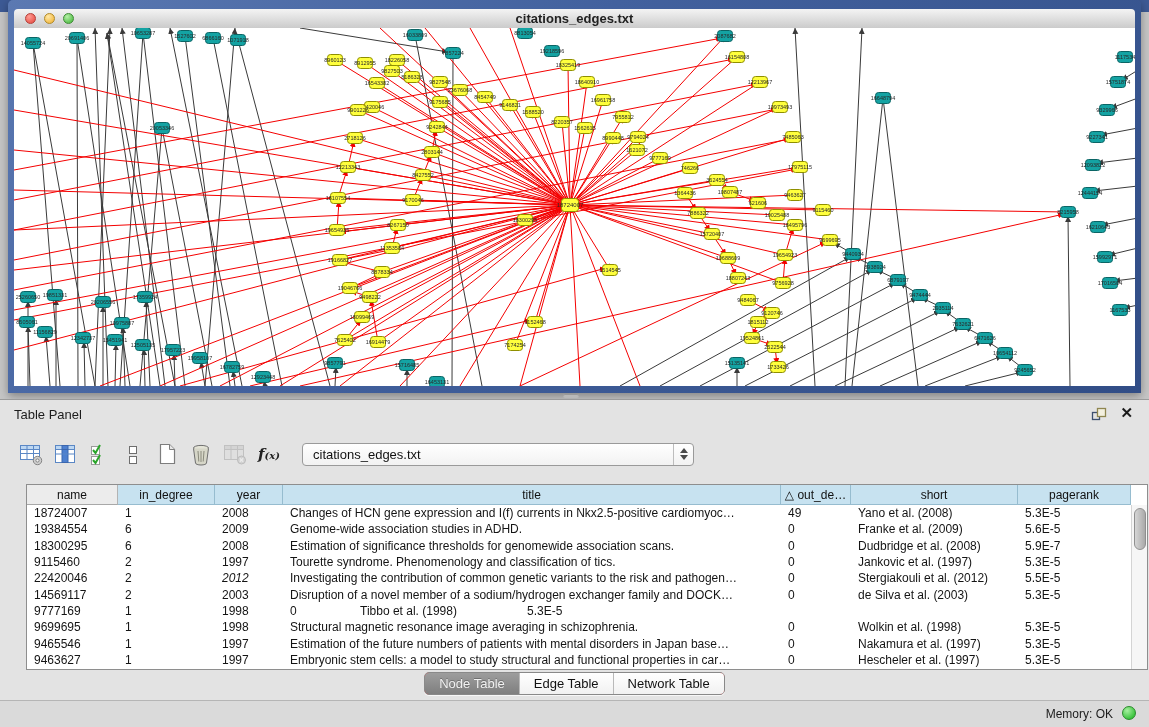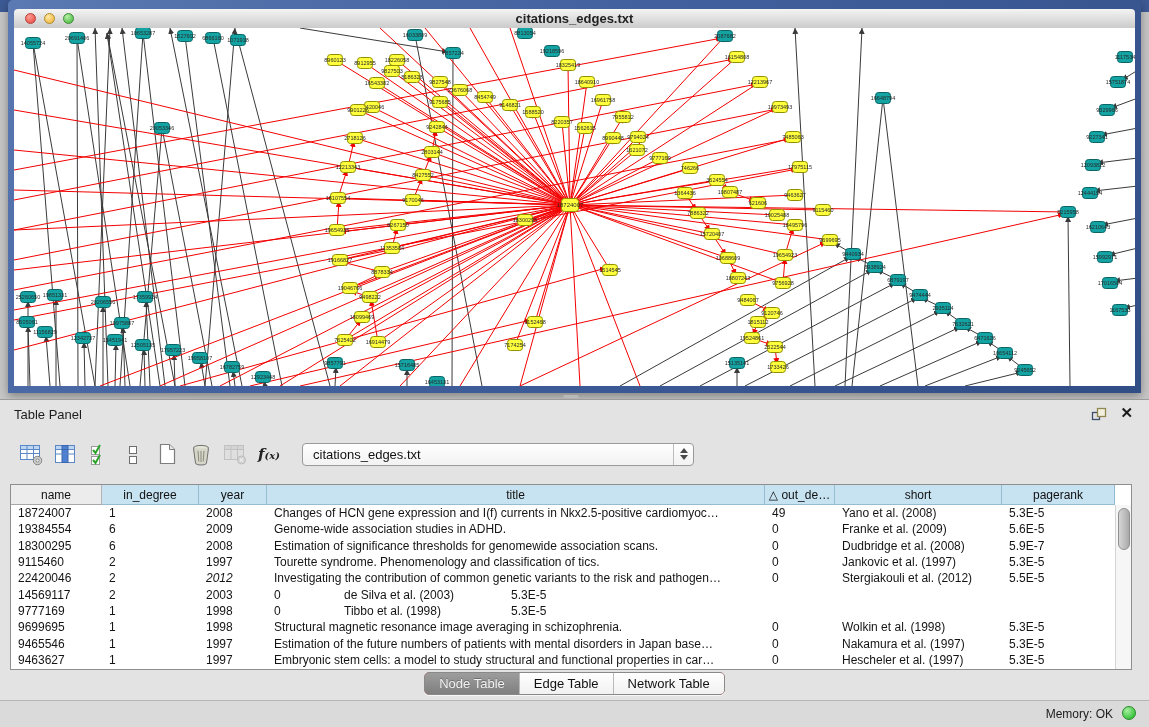--- a/index.html
+++ b/index.html
@@ -39,21 +39,21 @@
   .fx{font-family:"DejaVu Serif",serif;font-style:italic;font-size:15px;color:#222;font-weight:bold}
   .fx small{font-size:10px}
   .combo{position:relative;margin-left:14px;width:392px;height:23px;background:linear-gradient(#ffffff,#f2f2f2);
        border:1px solid #9a9a9a;border-radius:4px;box-sizing:border-box;font-size:13px;color:#111;
        display:flex;align-items:center;padding-left:10px;cursor:pointer}
   .stepper{position:absolute;right:0;top:0;bottom:0;width:19px;border-left:1px solid #bdbdbd;
        display:flex;flex-direction:column;align-items:center;justify-content:center;gap:2px}
   .tri-up{width:0;height:0;border-left:4px solid transparent;border-right:4px solid transparent;border-bottom:5px solid #4a4a4a}
   .tri-down{width:0;height:0;border-left:4px solid transparent;border-right:4px solid transparent;border-top:5px solid #4a4a4a}
 
-  .table-wrap{position:absolute;left:10px;top:84px;width:1122px;height:186px;background:#fff;
+  .table-wrap{position:absolute;left:26px;top:84px;width:1122px;height:186px;background:#fff;
        border:1px solid #8e8e8e;box-sizing:border-box;overflow:hidden}
   .thead{display:flex;height:20px}
   .th{box-sizing:border-box;border-right:1px solid #96bccf;border-bottom:1px solid #96bccf;
       background:#c7e2f0;font-size:12px;color:#111;display:flex;align-items:center;justify-content:center;
       white-space:nowrap;overflow:hidden;cursor:pointer}
   .th.first{background:#ececec;border-right-color:#b3b3b3;border-bottom-color:#a8a8a8}
   .tr{display:flex;height:16.3px;align-items:center}
   .td{box-sizing:border-box;font-size:12px;color:#141414;padding-left:7px;white-space:nowrap;overflow:hidden}
   .vscroll{position:absolute;right:0;top:20px;bottom:0;width:15px;background:#f6f6f6;border-left:1px solid #d4d4d4}
   .vthumb{position:absolute;top:3px;left:2px;width:10px;height:40px;border:1px solid #8f8f8f;border-radius:6px;
@@ -682,20 +682,21 @@
           <div class="td" style="width: 68px; font-style: italic;">2012</div>
           <div class="td" style="width: 498px;">Investigating the contribution of common genetic variants to the risk and pathogen…</div>
           <div class="td" style="width: 70px;">0</div>
           <div class="td" style="width: 167px;">Stergiakouli et al. (2012)</div>
           <div class="td" style="width: 113px;">5.5E-5</div>
         </div>
         <div class="tr">
           <div class="td" style="width: 91px;">14569117</div>
           <div class="td" style="width: 97px;">2</div>
           <div class="td" style="width: 68px;">2003</div>
+          <div class="td" style="width: 498px;">Disruption of a novel member of a sodium/hydrogen exchanger family and DOCK…</div>
           <div class="td" style="width: 70px;">0</div>
           <div class="td" style="width: 167px;">de Silva et al. (2003)</div>
           <div class="td" style="width: 113px;">5.3E-5</div>
         </div>
         <div class="tr">
           <div class="td" style="width: 91px;">9777169</div>
           <div class="td" style="width: 97px;">1</div>
           <div class="td" style="width: 68px;">1998</div>
           <div class="td" style="width: 70px;">0</div>
           <div class="td" style="width: 167px;">Tibbo et al. (1998)</div>

